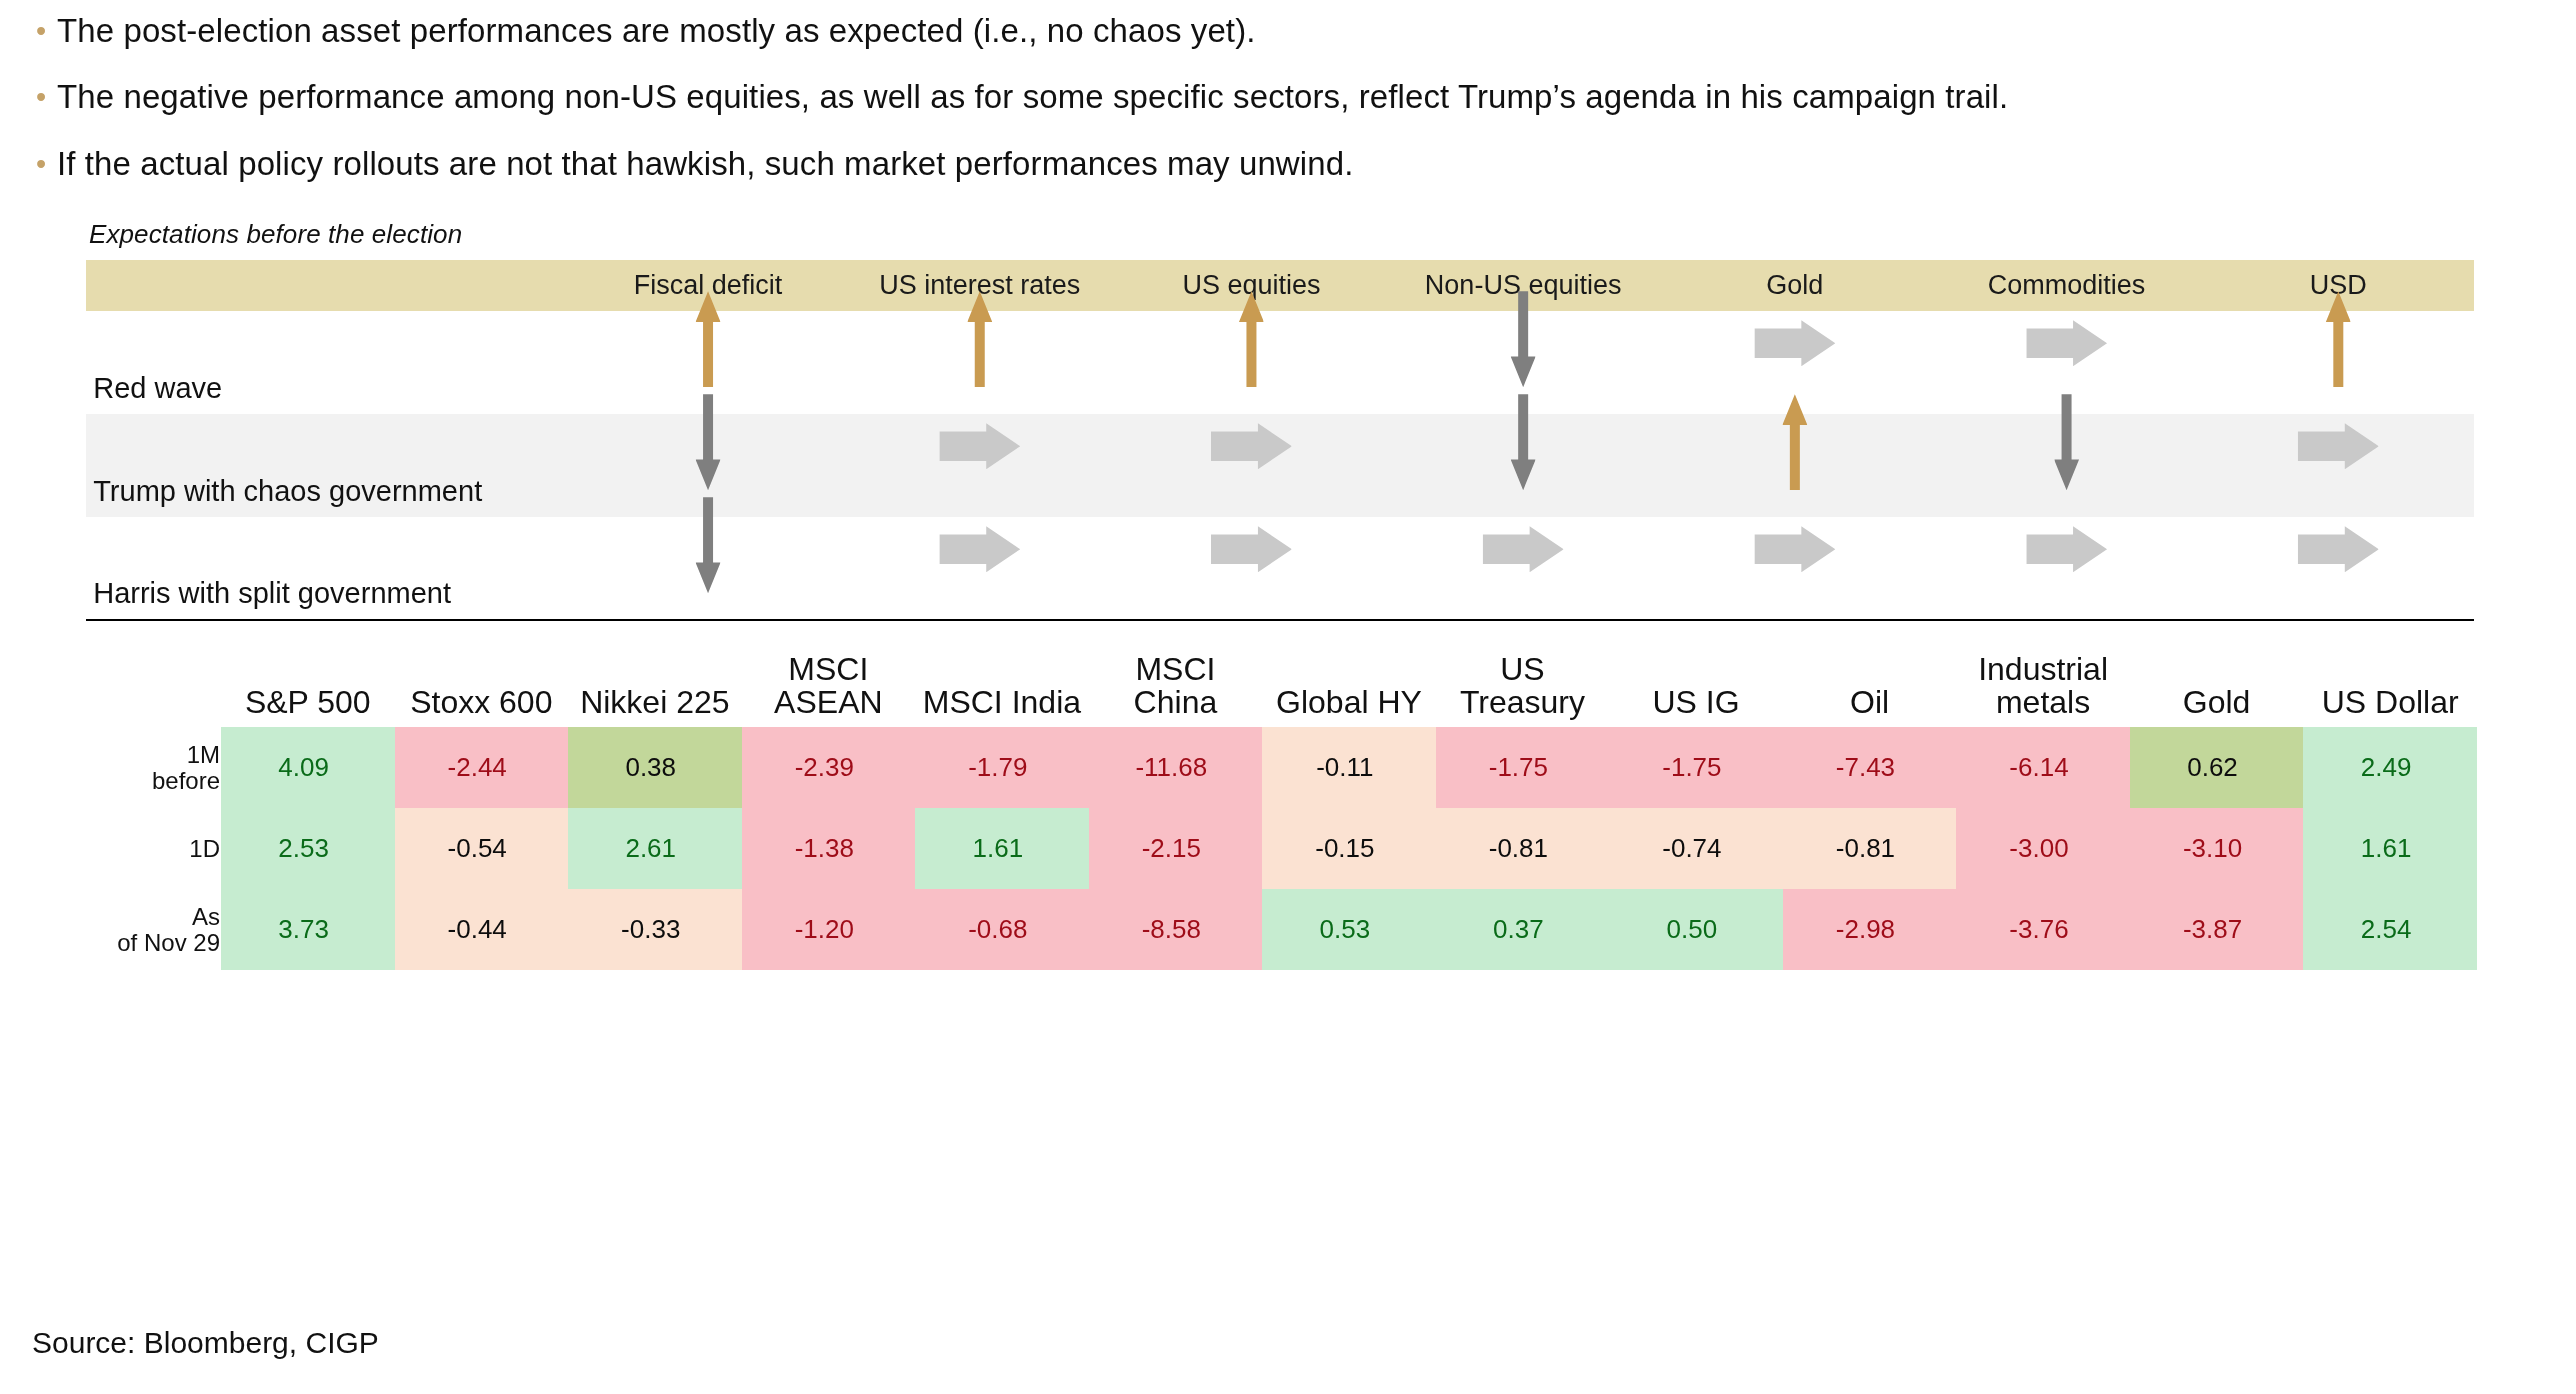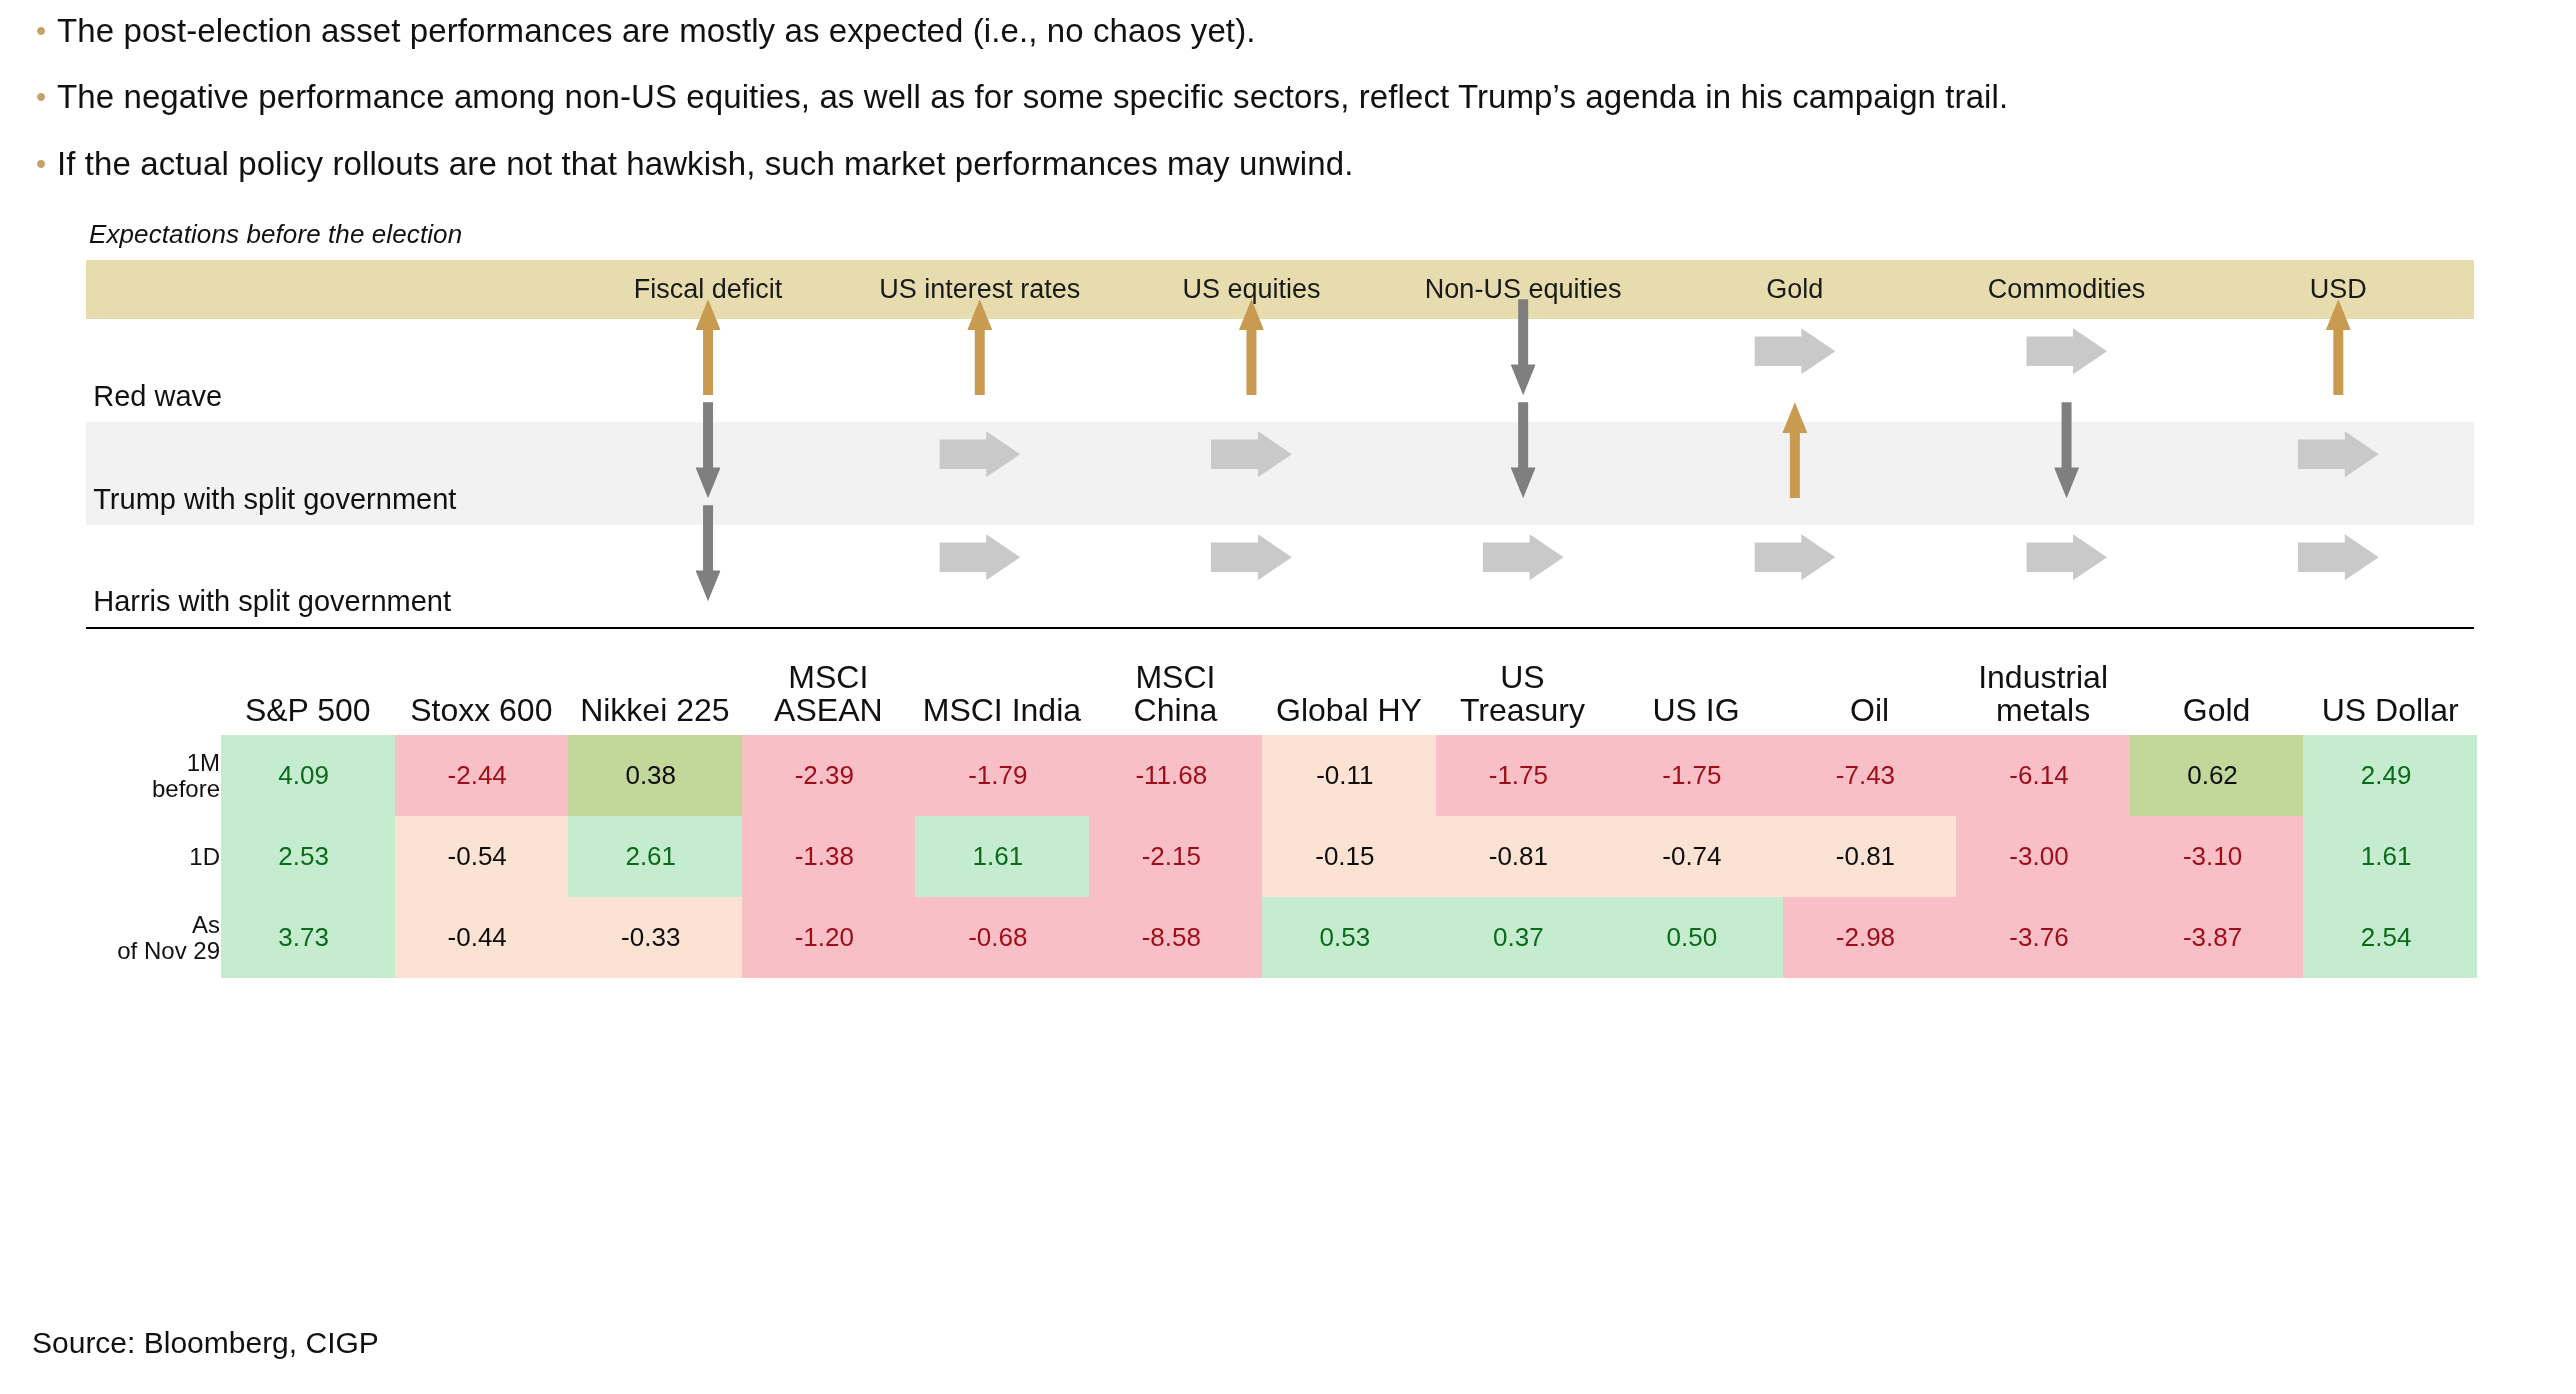--- a/index.html
+++ b/index.html
@@ -50,21 +50,21 @@
     font-style: italic;
     font-size: 26px;
     color: #111;
     margin-bottom: 9.7px;
     letter-spacing: 0.1px;
   }
 
   
   .exp-wrap { width: 2388px; margin-left: -2.8px; }
   .exp-table { width: 100%; border-collapse: collapse; table-layout: fixed; }
-  .exp-head-row { background: #e6dcae; height: 59px; }
+  .exp-head-row { background: #e6dcae; height: 51px; }
   .exp-head-row th {
     font-weight: normal;
     font-size: 27px;
     color: #1a1a1a;
     text-align: center;
     padding: 0 1.4px;
     vertical-align: middle;
   }
   .exp-head-row th.rowlabel-head { background: #e6dcae; }
   .exp-row { height: 103px; }
@@ -215,21 +215,21 @@
               <span class="arrow right c-lgray"></span>
             </td>
             <td class="arrow-cell">
               <span class="arrow right c-lgray"></span>
             </td>
             <td class="arrow-cell">
               <span class="arrow up c-gold"></span>
             </td>
           </tr>
           <tr class="exp-row shaded">
-            <td class="rowlabel">Trump with split government</td>
+            <td class="rowlabel">Trump with chaos government</td>
             <td class="arrow-cell">
               <span class="arrow down c-dgray"></span>
             </td>
             <td class="arrow-cell">
               <span class="arrow right c-lgray"></span>
             </td>
             <td class="arrow-cell">
               <span class="arrow right c-lgray"></span>
             </td>
             <td class="arrow-cell">

